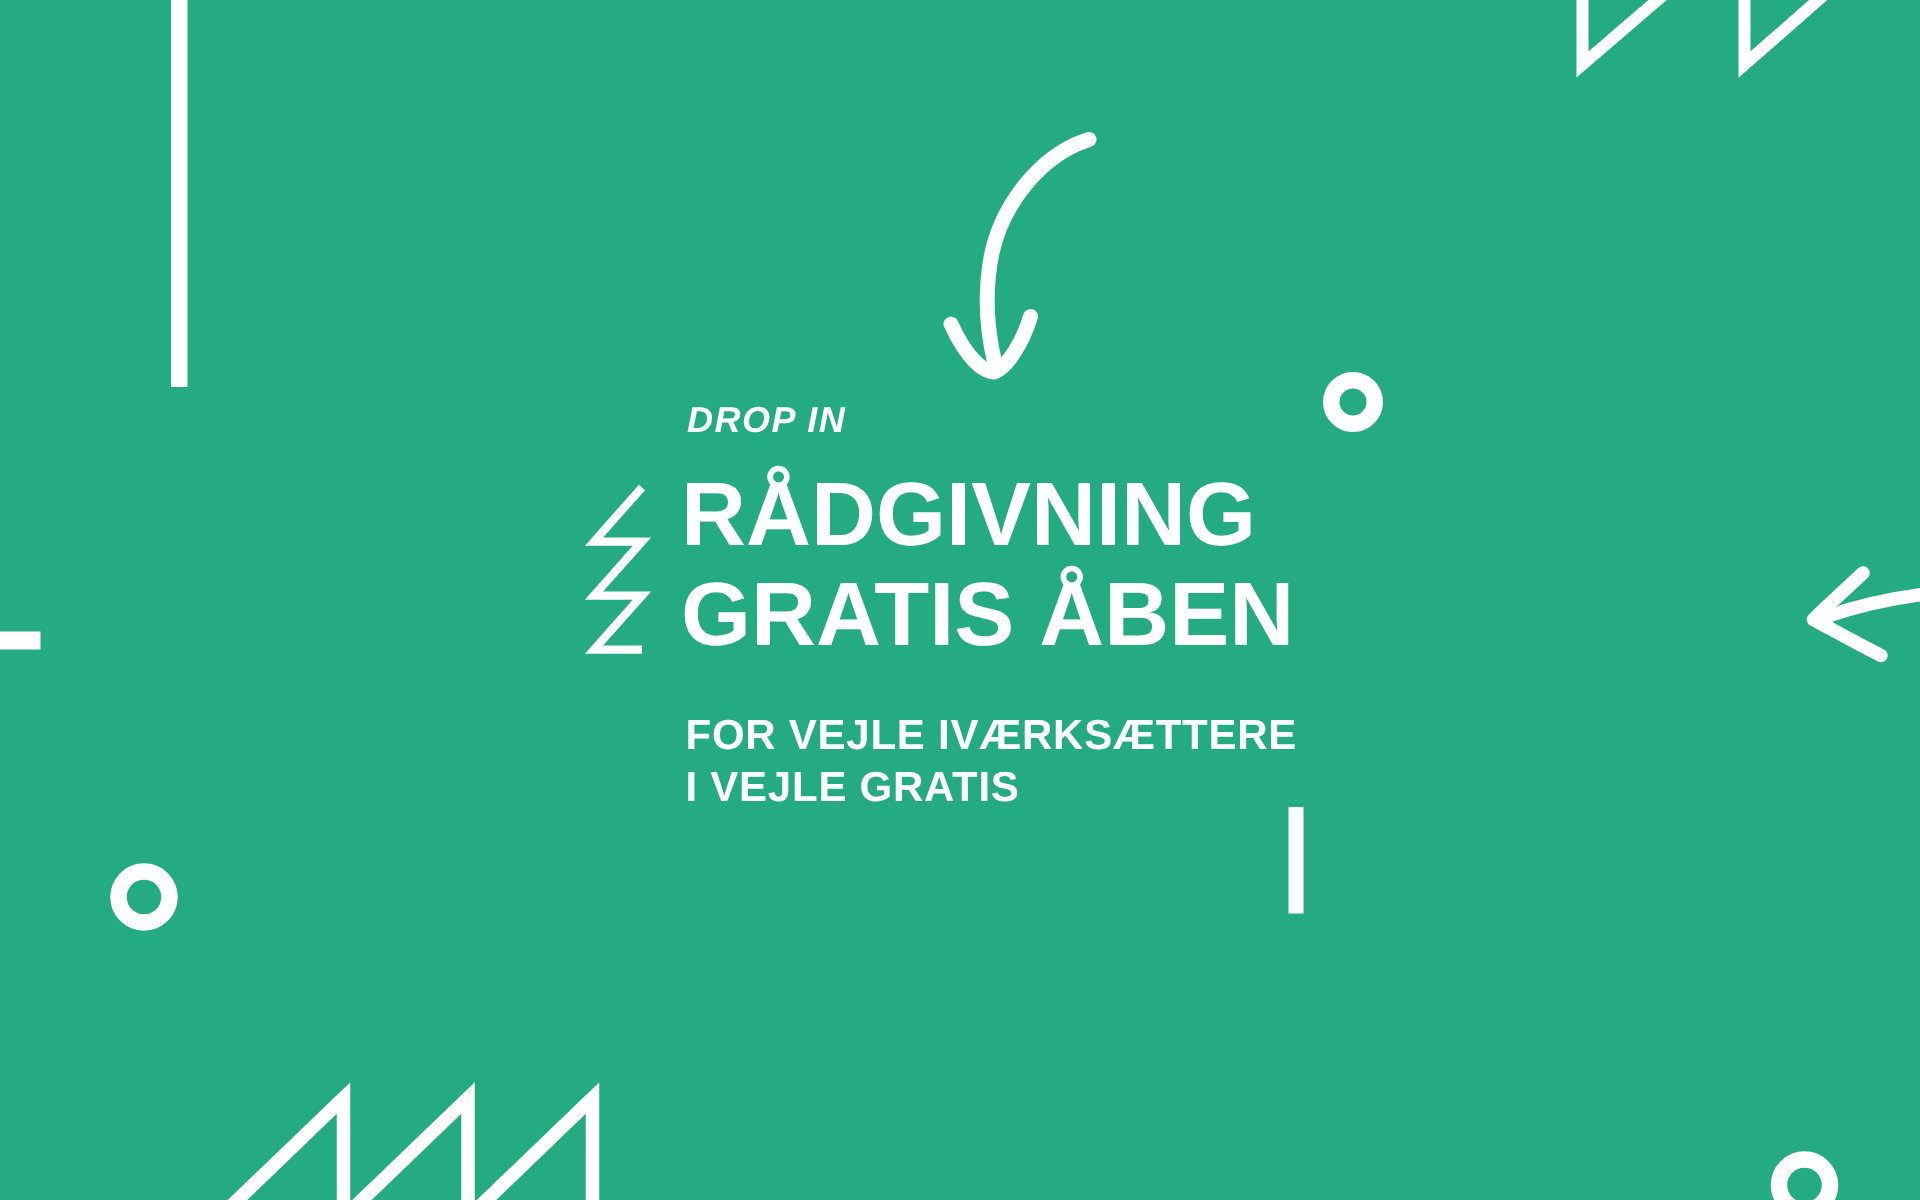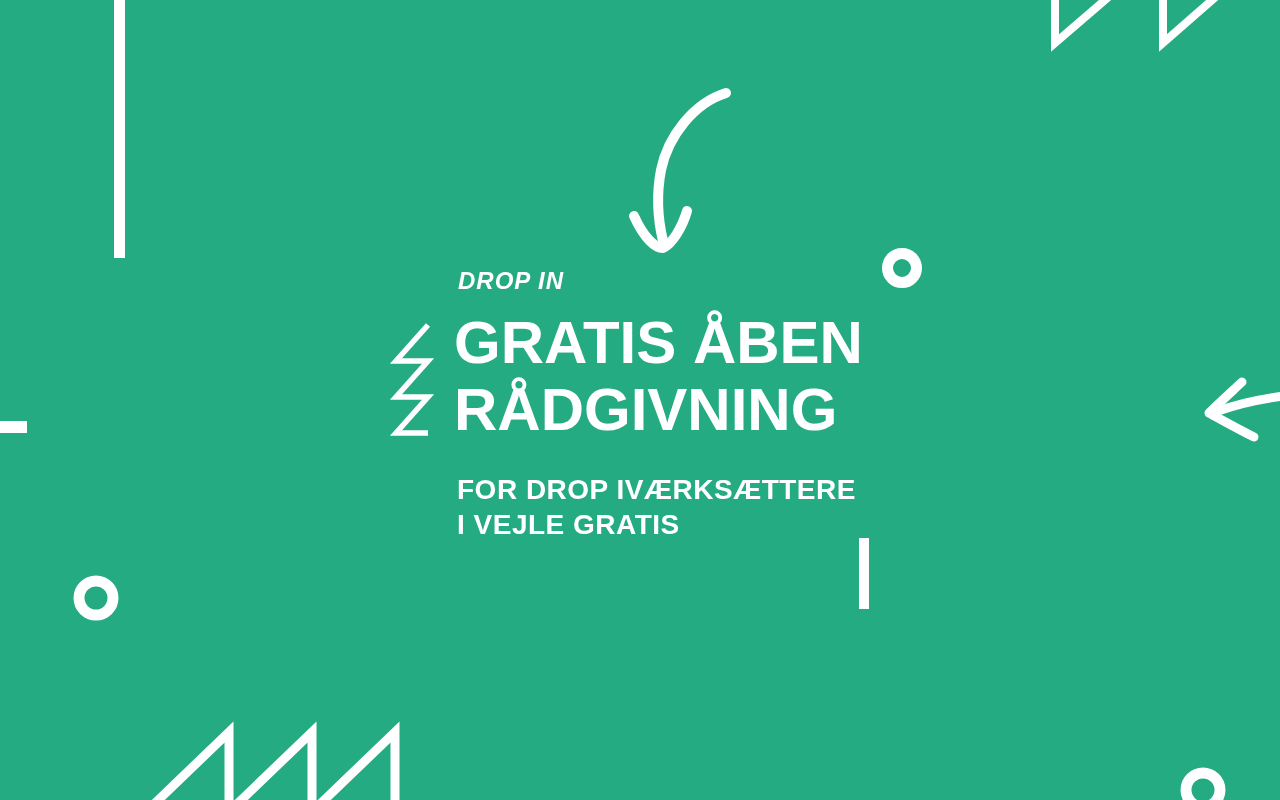--- a/index.html
+++ b/index.html
@@ -64,22 +64,22 @@
     <circle cx="96" cy="598" r="17" fill="none" stroke="#ffffff" stroke-width="11"></circle>
 
     <path d="M 150,808 L 229,732 L 229,808 M 233,808 L 312,732 L 312,808 M 316,808 L 395,732 L 395,808" fill="none" stroke="#ffffff" stroke-width="9"></path>
 
     <circle cx="1203" cy="790" r="17" fill="none" stroke="#ffffff" stroke-width="11"></circle>
   </svg>
 
   <div class="hero">
     <div class="eyebrow">DROP IN</div>
     <h1 class="title">
+        <span class="t-line">RÅDGIVNING</span>
         <span class="t-line">GRATIS ÅBEN</span>
-        <span class="t-line">RÅDGIVNING</span>
       </h1>
     <div class="subtitle">
-        <span class="t-line">FOR DROP IVÆRKSÆTTERE</span>
+        <span class="t-line">FOR VEJLE IVÆRKSÆTTERE</span>
         <span class="t-line">I VEJLE GRATIS</span>
       </div>
   </div>
 
 </div>
 
 </body></html>

